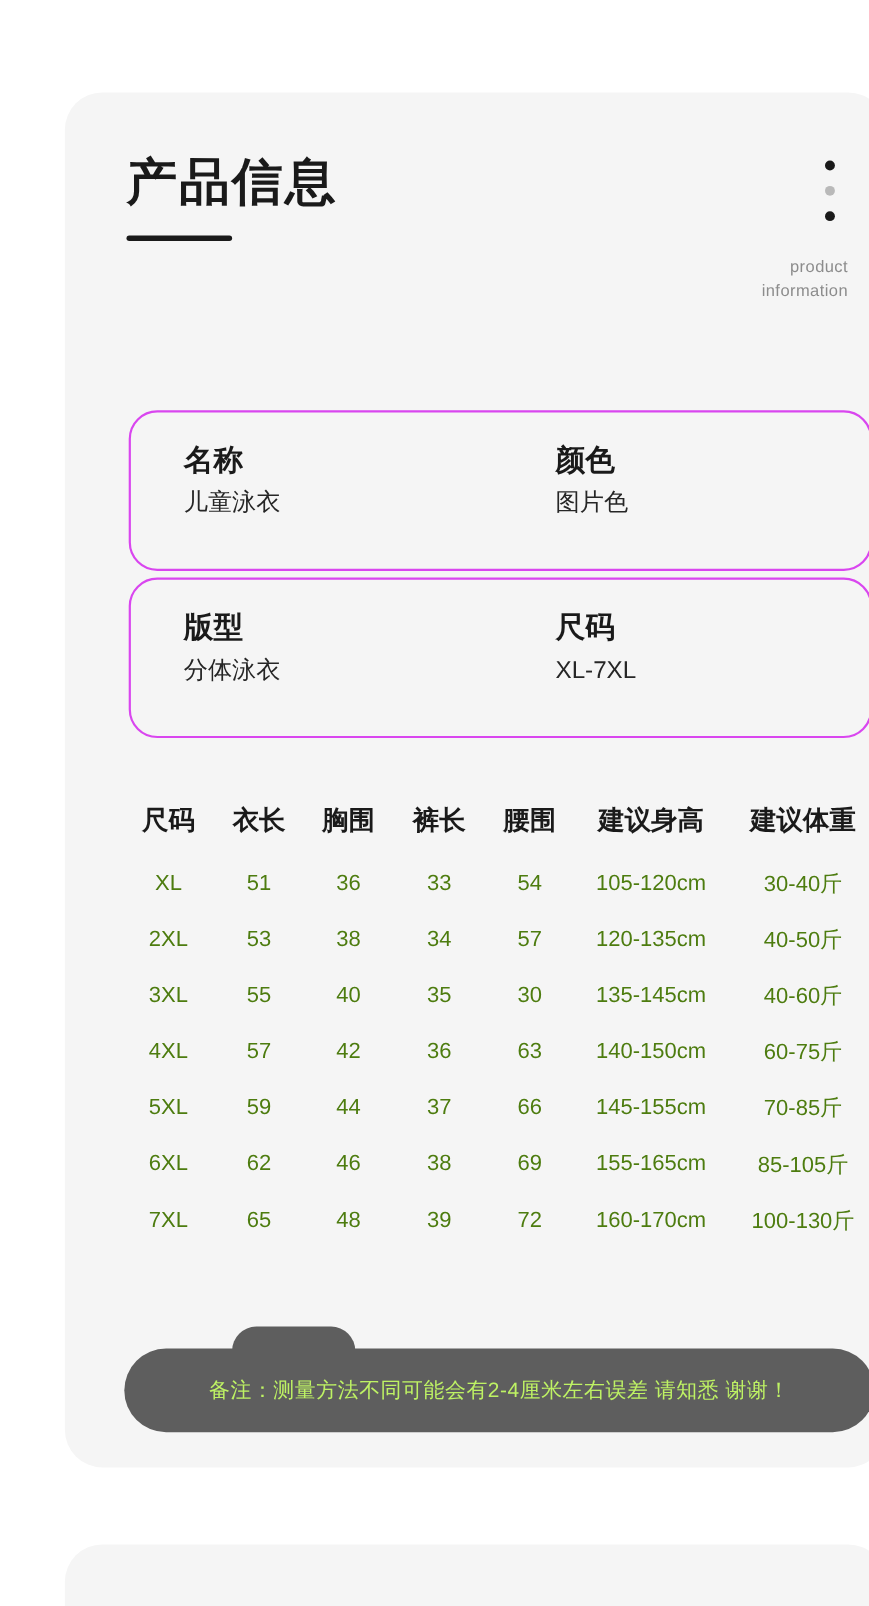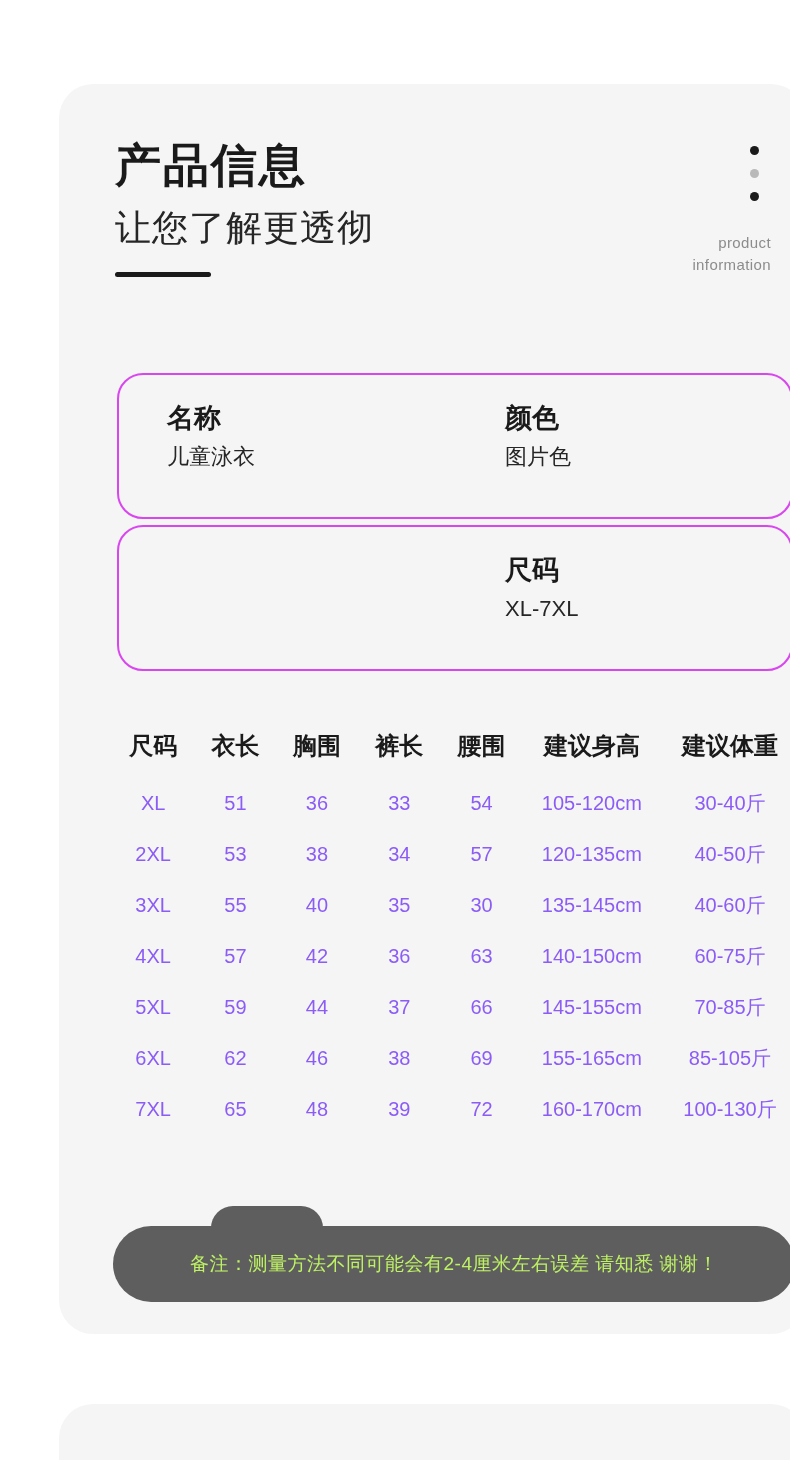--- a/index.html
+++ b/index.html
@@ -153,21 +153,21 @@
   table.size-table th {
     font-size: 24px;
     font-weight: bold;
     color: #1a1a1a;
     padding: 8px 0 16px 0;
     text-align: center;
     white-space: nowrap;
   }
   table.size-table td {
     font-size: 20px;
-    color: #8b5cf6;
+    color: #4d7c0f;
     padding: 12px 0;
     text-align: center;
     white-space: nowrap;
   }
   table.size-table th:nth-child(1), table.size-table td:nth-child(1) { width: 86px; }
   table.size-table th:nth-child(2), table.size-table td:nth-child(2) { width: 82px; }
   table.size-table th:nth-child(3), table.size-table td:nth-child(3) { width: 84px; }
   table.size-table th:nth-child(4), table.size-table td:nth-child(4) { width: 84px; }
   table.size-table th:nth-child(5), table.size-table td:nth-child(5) { width: 84px; }
   table.size-table th:nth-child(6), table.size-table td:nth-child(6) { width: 140px; }
@@ -204,21 +204,20 @@
 </style>
 </head>
 <body>
 
 <div class="page">
 
   <div class="card">
 
     <div class="header">
       <h1 class="title-cn">产品信息</h1>
-      <h2 class="subtitle-cn">让您了解更透彻</h2>
       <div class="rule"></div>
     </div>
 
     <div class="dots">
       <span class="dot"></span>
       <span class="dot mid"></span>
       <span class="dot"></span>
     </div>
 
     <div class="en-label">
@@ -231,20 +230,24 @@
         <p class="info-label">名称</p>
         <p class="info-value">儿童泳衣</p>
       </div>
       <div class="info-cell right">
         <p class="info-label">颜色</p>
         <p class="info-value">图片色</p>
       </div>
     </div>
 
     <div class="info-box second">
+      <div class="info-cell left">
+        <p class="info-label">版型</p>
+        <p class="info-value">分体泳衣</p>
+      </div>
       <div class="info-cell right">
         <p class="info-label">尺码</p>
         <p class="info-value">XL-7XL</p>
       </div>
     </div>
 
     <div class="table-wrap">
       <table class="size-table">
         <thead>
           <tr>

